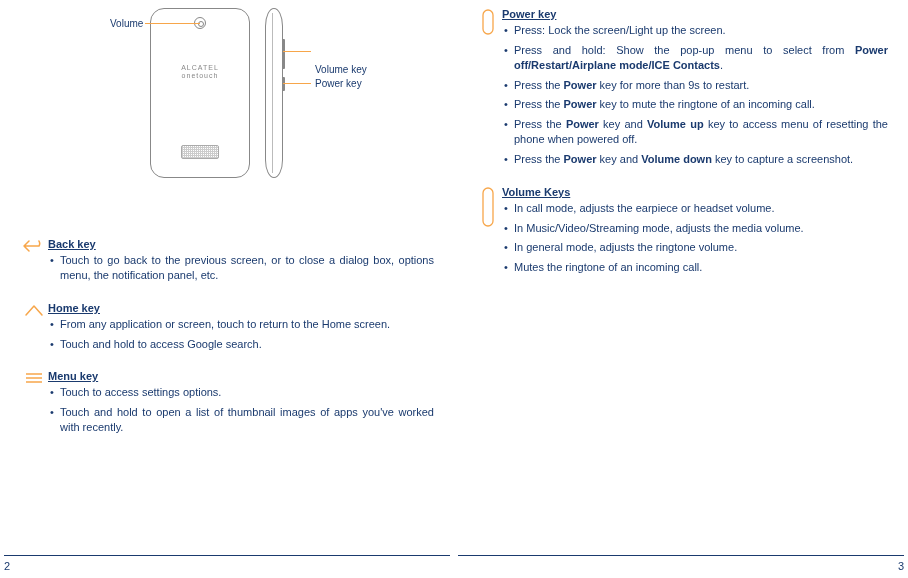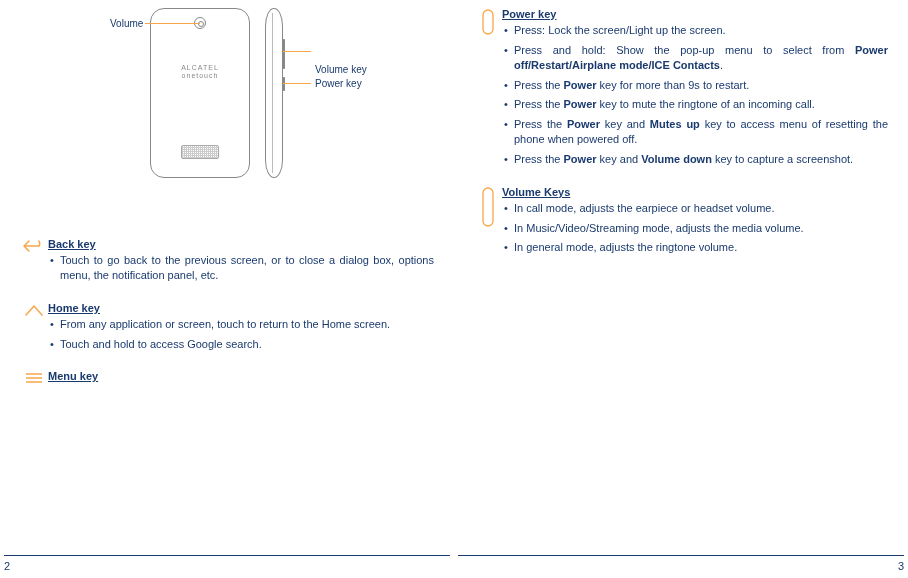--- a/index.html
+++ b/index.html
@@ -227,20 +227,24 @@
   <div class="key-section">
     <div class="key-icon">
       <svg width="22" height="14" viewBox="0 0 22 14">
         <line x1="3" y1="3" x2="19" y2="3" stroke="#f7a64a" stroke-width="1.5"></line>
         <line x1="3" y1="7" x2="19" y2="7" stroke="#f7a64a" stroke-width="1.5"></line>
         <line x1="3" y1="11" x2="19" y2="11" stroke="#f7a64a" stroke-width="1.5"></line>
       </svg>
     </div>
     <div class="key-body">
       <div class="key-title">Menu key</div>
+      <ul class="bullets">
+        <li>Touch to access settings options.</li>
+        <li>Touch and hold to open a list of thumbnail images of apps you've worked with recently.</li>
+      </ul>
     </div>
   </div>
 </div>
 
 <div class="page page-right">
 
   <div class="key-section">
     <div class="key-icon">
       <svg width="12" height="26" viewBox="0 0 12 26">
           <rect x="1" y="1" width="10" height="24" rx="5" fill="none" stroke="#f7a64a" stroke-width="1.3"></rect>
@@ -253,41 +257,42 @@
         <li>
           <span>Press and hold: Show the pop-up menu to select from </span><span class="b">Power off/Restart/Airplane mode/ICE Contacts</span><span>.</span>
         </li>
         <li>
           <span>Press the </span><span class="b">Power</span><span> key for more than 9s to restart.</span>
         </li>
         <li>
           <span>Press the </span><span class="b">Power</span><span> key to mute the ringtone of an incoming call.</span>
         </li>
         <li>
-          <span>Press the </span><span class="b">Power</span><span> key and </span><span class="b">Mutes up</span><span> key to access menu of resetting the phone when powered off.</span>
+          <span>Press the </span><span class="b">Power</span><span> key and </span><span class="b">Volume up</span><span> key to access menu of resetting the phone when powered off.</span>
         </li>
         <li>
           <span>Press the </span><span class="b">Power</span><span> key and </span><span class="b">Volume down</span><span> key to capture a screenshot.</span>
         </li>
       </ul>
     </div>
   </div>
 
   <div class="key-section">
     <div class="key-icon">
       <svg width="12" height="40" viewBox="0 0 12 40">
           <rect x="1" y="1" width="10" height="38" rx="5" fill="none" stroke="#f7a64a" stroke-width="1.3"></rect>
         </svg>
     </div>
     <div class="key-body">
       <div class="key-title">Volume Keys </div>
       <ul class="bullets">
         <li>In call mode,  adjusts the earpiece or headset volume.</li>
         <li>In Music/Video/Streaming mode, adjusts the media volume.</li>
         <li>In general mode, adjusts the ringtone volume.</li>
+        <li>Mutes the ringtone of an incoming call.</li>
       </ul>
     </div>
   </div>
 </div>
 
 <div class="footer-rule left"></div>
 <div class="footer-rule right"></div>
 <div class="pagenum left">2</div>
 <div class="pagenum right">3</div>
 

